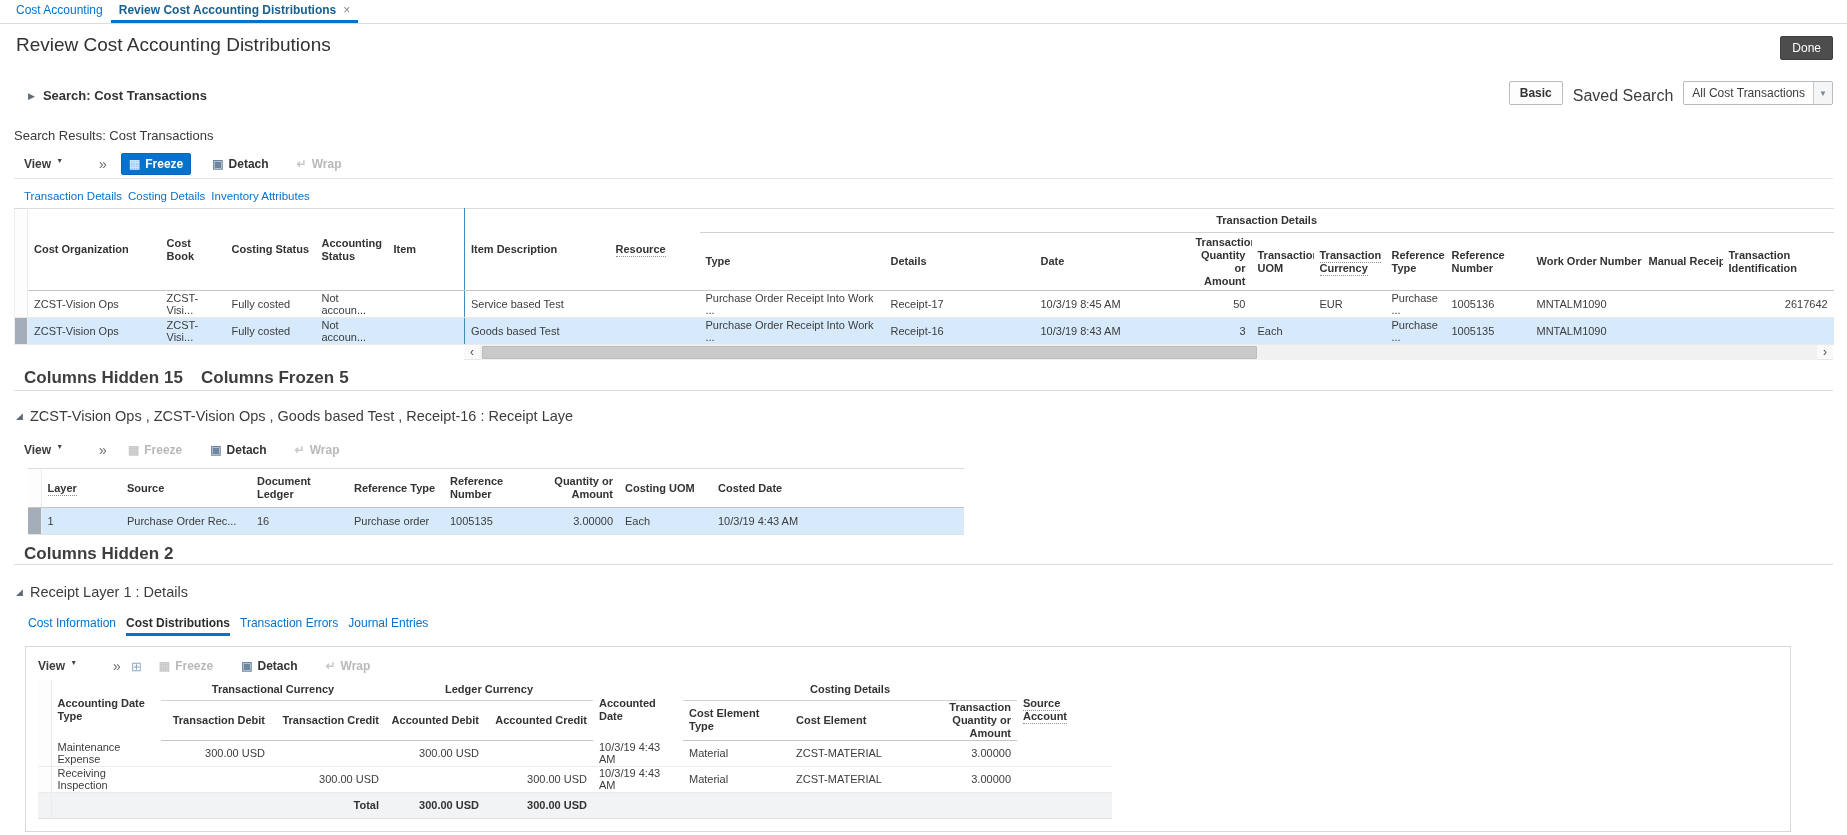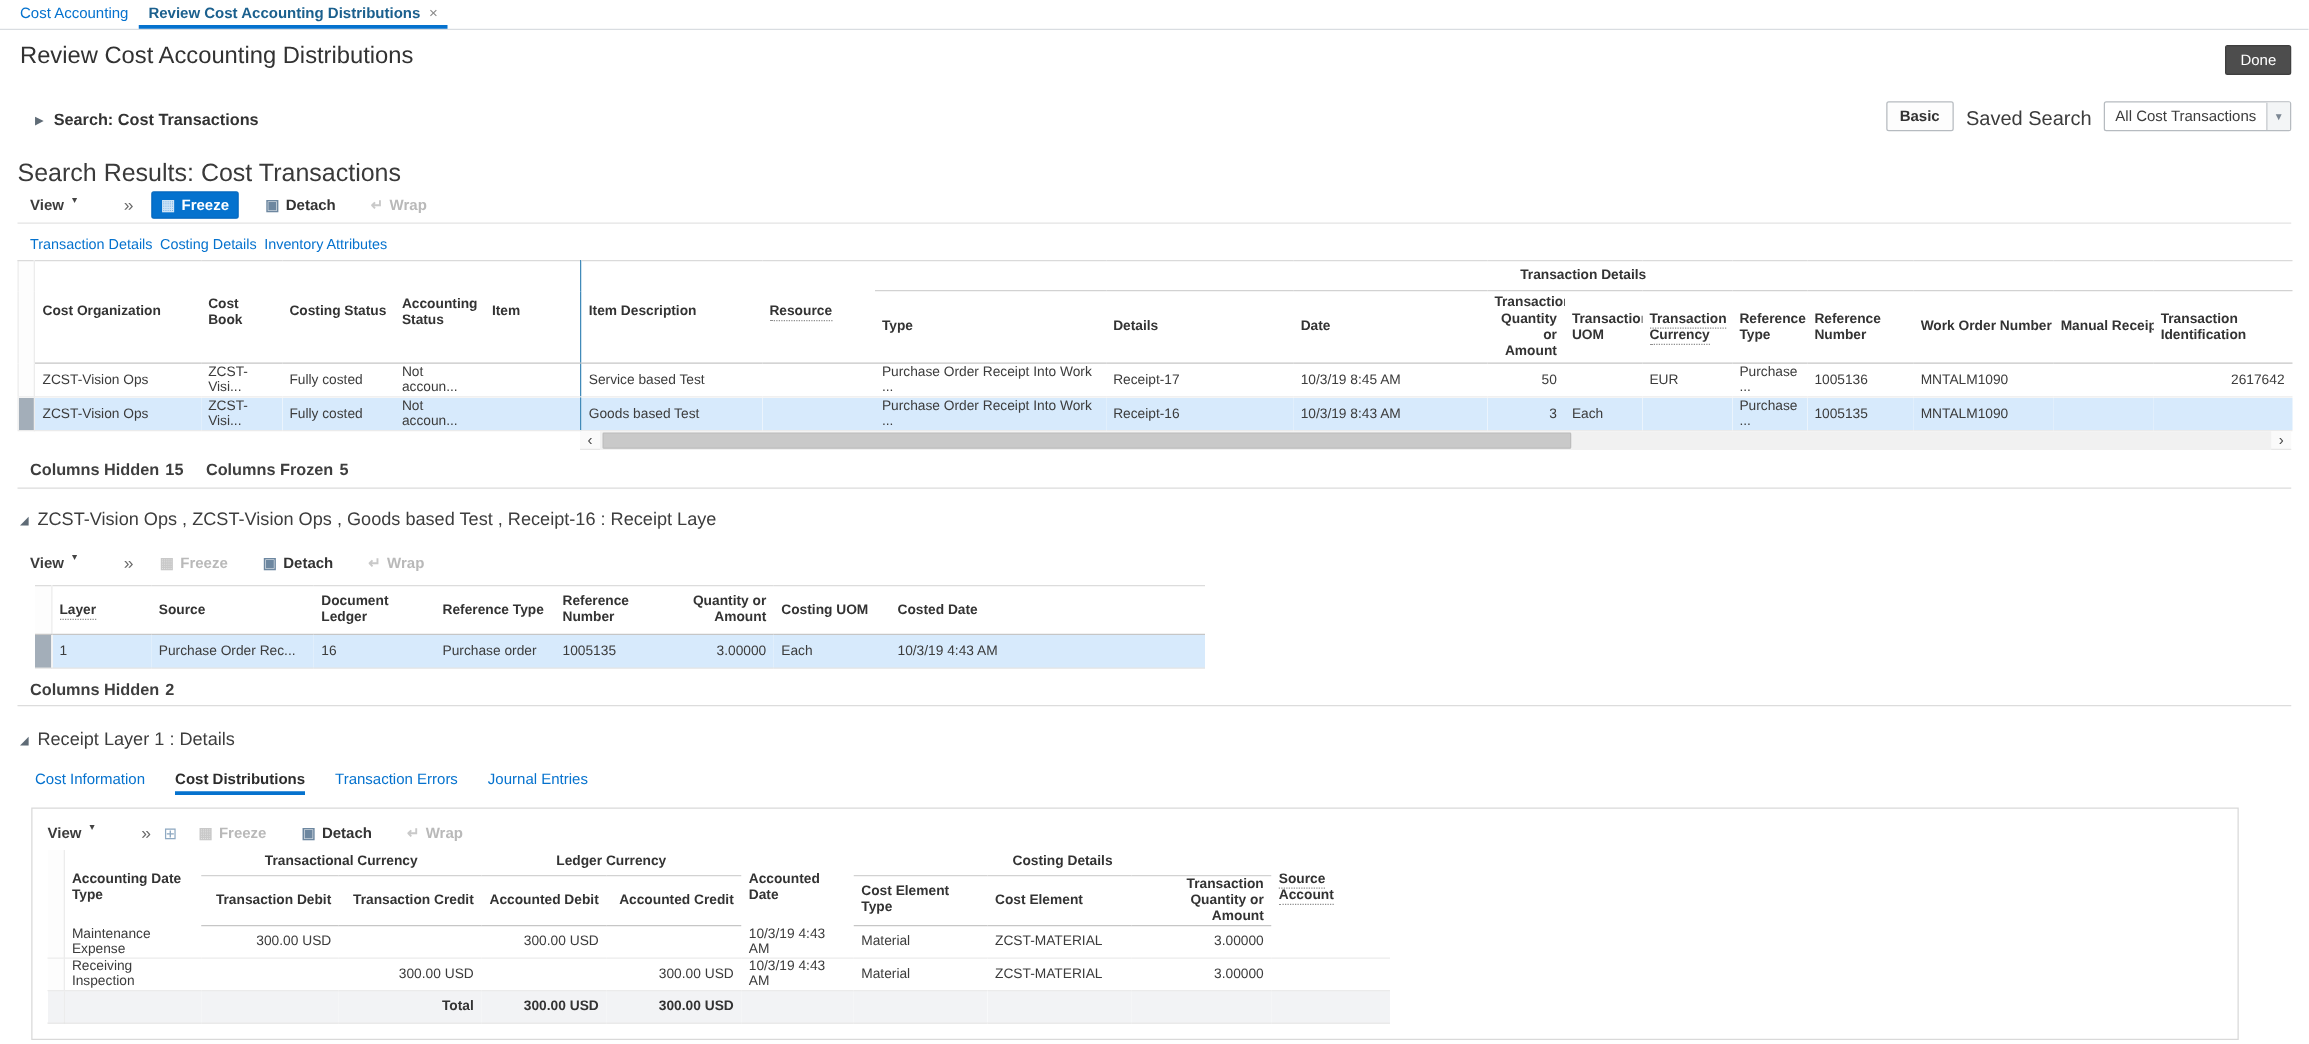--- a/index.html
+++ b/index.html
@@ -24,21 +24,21 @@
   .search-label { font-weight:bold; font-size:13px; color:#333; }
   .search-controls { position:absolute; top:81px; right:14px; display:flex; align-items:flex-end; gap:10px; }
   .basic-btn { border:1px solid #b6bbc0; background:#fdfdfd; font-weight:bold; font-size:12px; color:#333;
     padding:4px 10px; border-radius:2px; cursor:pointer; }
   .saved-search-label { font-size:16px; color:#3c3c3c; }
   .select { display:flex; align-items:stretch; border:1px solid #b6bbc0; border-radius:2px; background:#fff; height:24px; }
   .select .value { padding:4px 8px; font-size:12px; color:#3c3c3c; white-space:nowrap; }
   .select .arrow-box { width:19px; display:flex; align-items:center; justify-content:center;
     border-left:1px solid #c6cacd; background:#f3f5f6; color:#7c8793; font-size:8px; cursor:pointer; }
   
-  .results-title { position:absolute; left:14px; top:128px; font-size:20px; color:#3a3a3a; }
+  .results-title { position:absolute; left:14px; top:128px; font-size:13px; color:#3a3a3a; }
   .toolbar { display:flex; align-items:center; gap:14px; }
   .tb1 { position:absolute; left:14px; right:14px; top:150px; height:29px; border-bottom:1px solid #e4e4e4; padding-left:10px; }
   .tb-view { display:flex; gap:5px; font-size:12px; font-weight:bold; color:#3c3c3c; cursor:pointer; }
   .tb-view .caret { font-size:7px; color:#444; }
   .tb-overflow { color:#6b6b6b; font-size:14px; margin-left:22px; cursor:pointer; }
   .tb-btn { display:flex; align-items:center; gap:5px; font-size:12px; font-weight:bold; color:#333; cursor:pointer; padding:3px 7px; }
   .tb-btn .ico { font-size:12px; color:#6d87a0; }
   .tb-btn.primary { background:#0572ce; border:1px solid #0467bd; border-radius:2px; color:#fff; }
   .tb-btn.primary .ico { color:#cfe4f7; }
   .tb-btn.disabled { color:#b9b9b9; cursor:default; }
@@ -64,33 +64,33 @@
   .t1 thead tr.hrow th { height:58px; }
   .t1 thead th { border-bottom:1px solid #c6c6c6; }
   .t1 thead tr.grow th.gempty { border-bottom:none; }
   .t1 tbody td { height:27px; border-bottom:1px solid #ebebeb; }
   .frz { border-right:1px solid #418ab9 !important; }
   
   .hscroll { position:absolute; left:464px; top:345px; width:1369px; height:15px; display:flex; align-items:center; background:#fafafa; border-bottom:1px solid #e7e7e7; }
   .sb-arrow { width:16px; text-align:center; color:#4a4a4a; font-size:12px; line-height:15px; cursor:pointer; }
   .sb-track { flex:1; height:15px; background:#f1f1f1; position:relative; }
   .sb-thumb { position:absolute; left:2px; top:1px; height:13px; width:58%; background:#c9c9c9; border:1px solid #bdbdbd; border-radius:1px; cursor:grab; }
-  .tbl-footer { position:absolute; display:flex; gap:18px; font-weight:bold; color:#3e3e3e; font-size:13px;text-align:center; }
+  .tbl-footer { position:absolute; display:flex; gap:18px; font-weight:bold; color:#3e3e3e; font-size:17px;text-align:center; }
   .tbl-footer .pair { display:flex; gap:5px; }
   .hline { position:absolute; left:14px; right:14px; border-top:1px solid #dcdcdc; }
   
   .section-title { position:absolute; display:flex; align-items:center; gap:7px; font-size:14.5px; color:#3d3d3d; white-space:nowrap; }
   .section-title .tri { font-size:9px; color:#5f6b76; }
   .tb2 { position:absolute; left:24px; top:440px; }
   
   .t2 { position:absolute; left:28px; top:468px; width:936px; border-top:1px solid #dcdcdc; }
   .t2 thead th { height:39px; border-bottom:1px solid #c6c6c6; }
   .t2 tbody td { height:27px; border-bottom:1px solid #e3e3e3; }
   
-  .subtabs { position:absolute; left:28px; top:616px; display:flex; gap:24px; align-items:flex-start; }
+  .subtabs { position:absolute; left:28px; top:616px; display:flex; gap:10px; align-items:flex-start; }
   .subtab { font-size:12px; color:#0572ce; padding-bottom:6px; cursor:pointer; }
   .subtab.active { color:#2d2d2d; font-weight:bold; border-bottom:3px solid #0572ce; padding-bottom:3px; }
   
   .panel { position:absolute; left:25px; top:646px; width:1766px; height:186px; border:1px solid #d9d9d9; }
   .tb3 { margin:9px 0 0 12px; }
   .t3 { margin:4px 0 0 12px; width:1074px; }
   .t3 thead tr.grow th { height:20px; }
   .t3 thead tr.hrow th { height:38px; border-bottom:1px solid #c6c6c6; }
   .t3 thead tr.grow th.gempty { border-bottom:none; }
   .t3 tbody td { height:26px; border-bottom:1px solid #ebebeb; }

